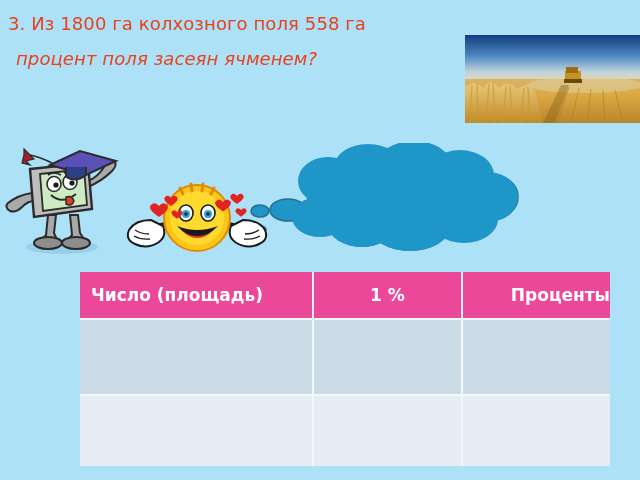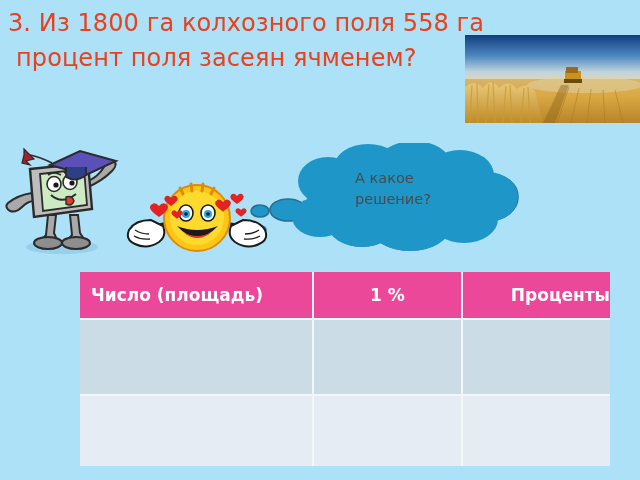--- a/index.html
+++ b/index.html
@@ -20,30 +20,30 @@
     overflow: hidden;
   }
 
   
   #problem-text {
     position: absolute;
     left: 8px;
     top: 6px;
     width: 500px;
     color: #E8411C;
-    font-size: 24px;
+    font-size: 18px;
     line-height: 35px;
     letter-spacing: 0.1px;
     white-space: nowrap;
   }
   #problem-text .ln {
     display: block;
     height: 35px;
   }
-  #problem-text .ln.indent { padding-left: 8px; }
+  #problem-text .ln.indent { padding-left: 8px; font-style: italic; }
 
   
   #wheat-photo {
     position: absolute;
     left: 465px;
     top: 35px;
     width: 175px;
     height: 88px;
     overflow: hidden;
   }
@@ -278,24 +278,20 @@
         <ellipse cx="210" cy="32" rx="34" ry="25"></ellipse>
         <ellipse cx="238" cy="54" rx="30" ry="25"></ellipse>
         <ellipse cx="214" cy="76" rx="34" ry="24"></ellipse>
         <ellipse cx="160" cy="84" rx="40" ry="24"></ellipse>
         <ellipse cx="112" cy="82" rx="34" ry="22"></ellipse>
         <ellipse cx="70" cy="74" rx="28" ry="20"></ellipse>
         <rect x="70" y="26" width="170" height="58"></rect>
       </g>
     </svg>
   </div>
-  <div id="bubble-text">
-    <span>А какое</span>
-    <span>решение?</span>
-  </div>
 
   <table id="data-table">
     <colgroup>
       <col style="width:233px">
       <col style="width:149px">
       <col style="width:148px">
     </colgroup>
     <thead>
       <tr>
         <th class="col-number">Число (площадь)</th>

